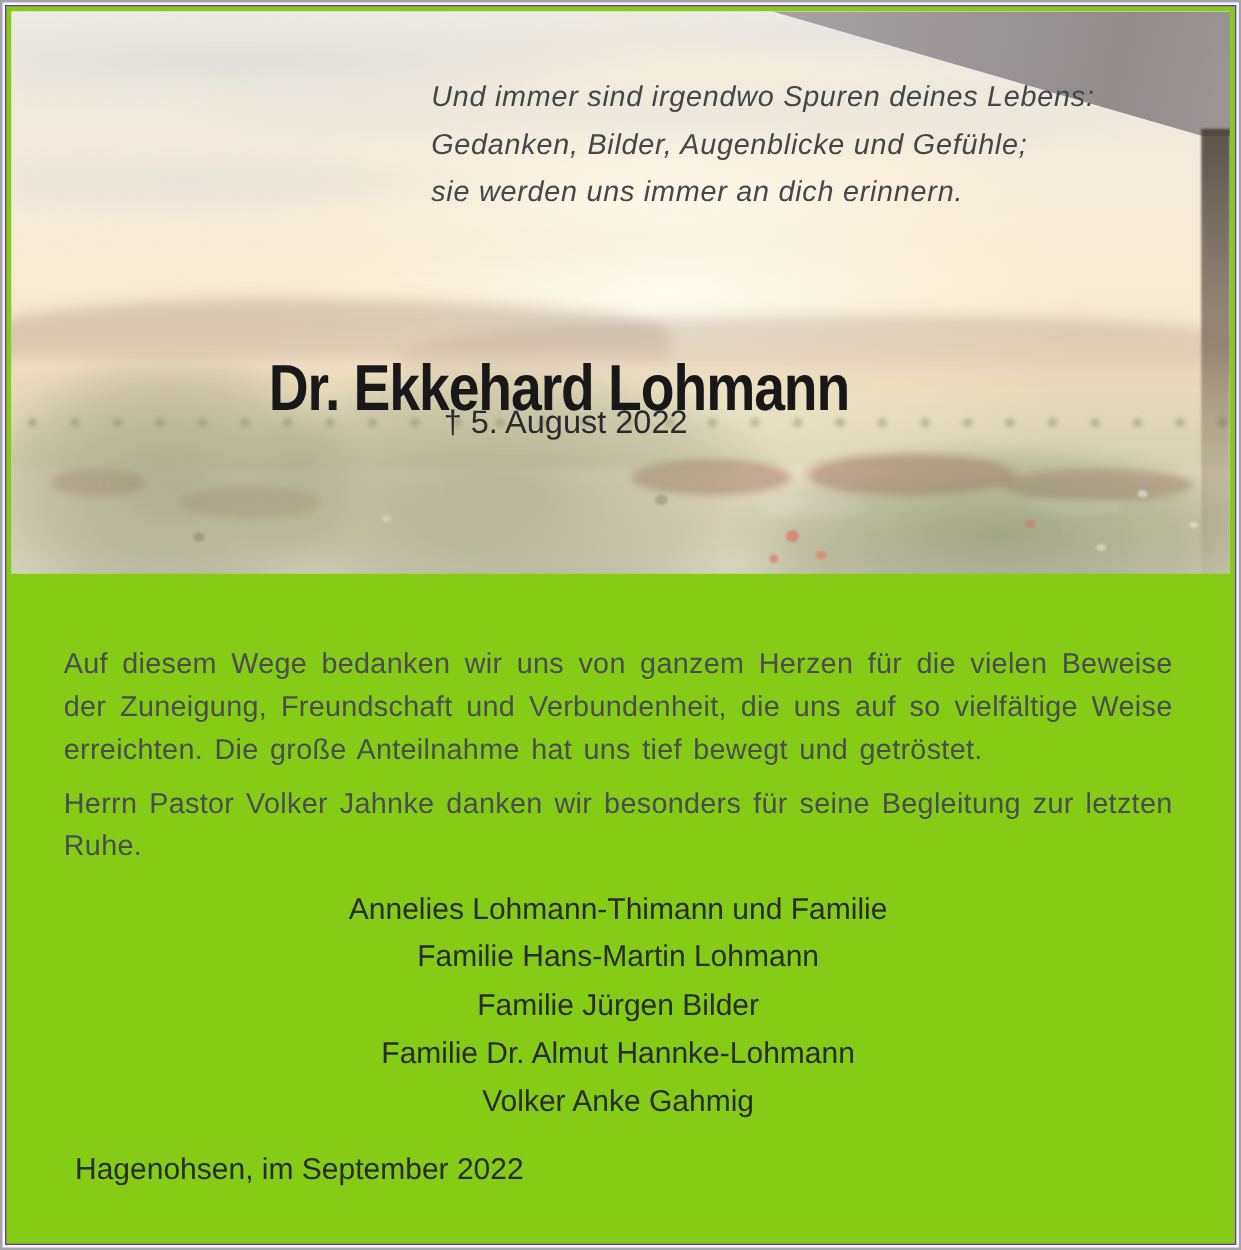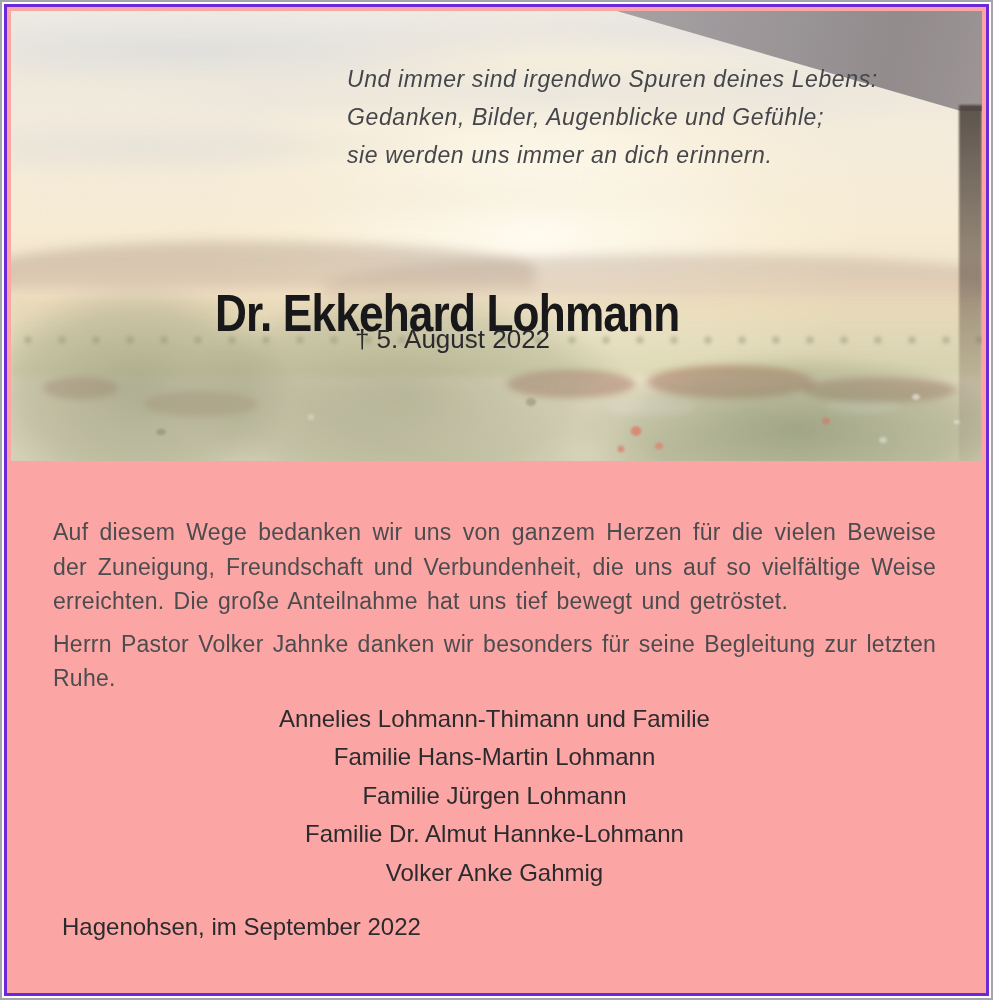--- a/index.html
+++ b/index.html
@@ -3,22 +3,22 @@
 <meta charset="utf-8">
 <style>
   html,body { margin:0; padding:0; background:#ffffff; }
   * { box-sizing:border-box; }
   .page {
     width:993px; height:1000px; background:#fff;
     border:2px solid #a4a4ac; padding:2px;
     font-family:"Liberation Sans", sans-serif;
   }
   .inner {
-    width:100%; height:100%; border:3px solid #6d28d9; padding:4px;
-    overflow:hidden; background:#fca5a5;
+    width:100%; height:100%; border:1px solid #6d28d9; padding:4px;
+    overflow:hidden; background:#84cc16;
   }
 
   
   .photo {
     position:relative; margin:0; width:100%; height:450px; overflow:hidden;
     background:
       radial-gradient(420px 300px at 54% 50%, rgba(255,252,240,.95), rgba(253,242,216,.5) 55%, rgba(253,242,216,0) 78%),
       linear-gradient(180deg,#ebe9e1 0%,#efe8da 16%,#f3e9d6 32%,#f6e9cf 48%,#f1e2c7 60%,#e9dcc2 70%,#ddd4b8 82%,#d0ccae 100%);
   }
   .photo > div { position:absolute; }
@@ -107,21 +107,21 @@
   }
 
   
   .content { padding:0 46px 0 42px; color:#4c4c4e; font-size:23px; }
   .para {
     margin:0; text-align:justify; line-height:34.5px;
     letter-spacing:.25px; word-spacing:2.5px;
   }
   .para.first { margin-top:54px; }
   .para.second { margin-top:8px; }
-  .names { margin-top:4px; text-align:center; color:#2b2b2d; font-size:24px; line-height:38.5px; }
+  .names { margin-top:15px; text-align:center; color:#2b2b2d; font-size:24px; line-height:38.5px; }
   .closing { margin:21px 0 16px; padding-left:9px; font-size:24px; color:#2b2b2d; }
 </style>
 </head>
 <body>
 
 <div class="page">
   <div class="inner">
 
     <figure class="photo">
       <div class="clouds"></div>
@@ -151,21 +151,21 @@
       <div class="deathdate">† 5. August 2022</div>
     </figure>
 
     <main class="content">
       <p class="para first">Auf diesem Wege bedanken wir uns von ganzem Herzen für die vielen Beweise der Zuneigung, Freundschaft und Verbundenheit, die uns auf so vielfältige Weise erreichten. Die große Anteilnahme hat uns tief bewegt und getröstet.</p>
       <p class="para second">Herrn Pastor Volker Jahnke danken wir besonders für seine Begleitung zur letzten Ruhe.</p>
 
       <div class="names">
         <div>Annelies Lohmann-Thimann und Familie</div>
         <div>Familie Hans-Martin Lohmann</div>
-        <div>Familie Jürgen Lohmann</div>
+        <div>Familie Jürgen Bilder</div>
         <div>Familie Dr. Almut Hannke-Lohmann</div>
         <div>Volker Anke Gahmig</div>
       </div>
 
       <p class="closing">Hagenohsen, im September 2022</p>
     </main>
 
   </div>
 </div>
 

